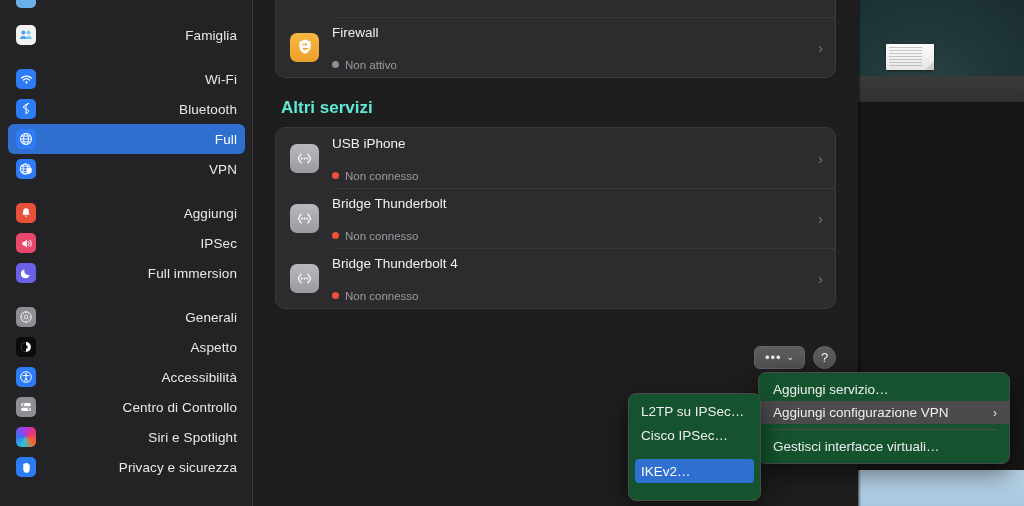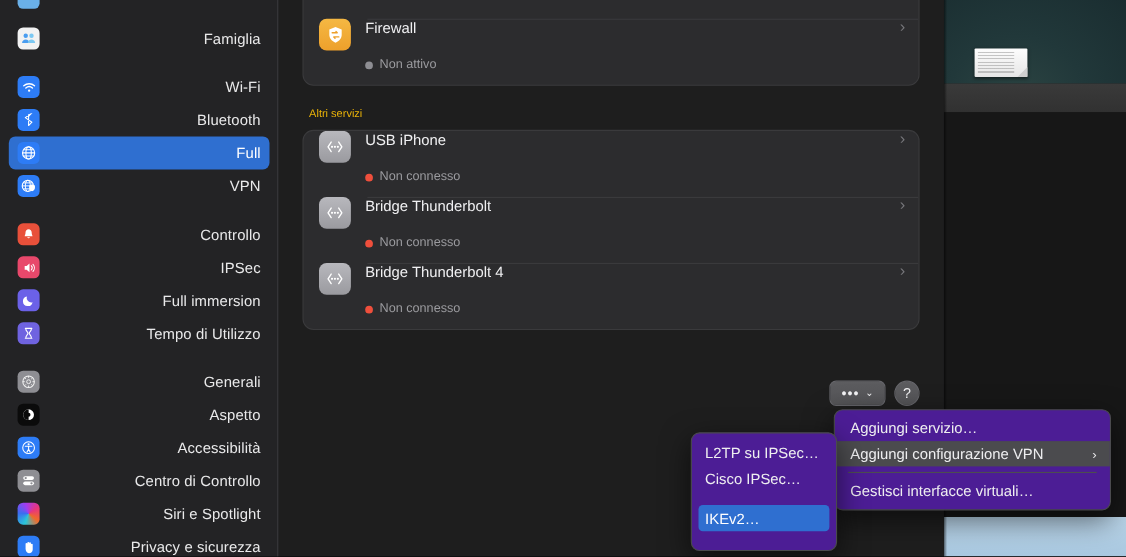--- a/index.html
+++ b/index.html
@@ -128,21 +128,21 @@
     padding: 0 22px;
     overflow: hidden;
   }
   .card {
     background: #2c2c2e;
     border-radius: 10px;
     border: 1px solid #3a3a3c;
     overflow: hidden;
   }
   .row {
-    display: flex; align-items: flex-start;
+    display: flex; align-items: center;
     height: 60px;
     padding: 0 12px 0 14px;
     position: relative;
   }
   .row + .row::before {
     content: ""; position: absolute; left: 58px; right: 0; top: 0;
     height: 1px; background: #3a3a3c;
   }
   .row-icon {
     width: 29px; height: 29px; border-radius: 7px;
@@ -158,21 +158,21 @@
     margin-top: 17px;
     color: #9b9b9f; font-size: 11.5px; line-height: 14px;
   }
   .dot { width: 7px; height: 7px; border-radius: 50%; flex: 0 0 7px; }
   .chev {
     color: #77777b; font-size: 15px; margin-left: 8px;
     flex: 0 0 auto; line-height: 1;
   }
 
   .section-head {
-    color: #eab308; font-size: 10px; font-weight: normal;
+    color: #5eead4; font-size: 17px; font-weight: bold;
     margin: 20px 0 9px 6px;
   }
 
   
   .toolbar {
     position: absolute; right: 22px; top: 346px;
     display: flex; align-items: center; gap: 8px;
   }
   .more-btn {
     width: 51px; height: 23px; border-radius: 6px;
@@ -187,21 +187,21 @@
     width: 23px; height: 23px; border-radius: 50%;
     background: linear-gradient(180deg,#5d5d60,#535356);
     border: 1px solid #65656a;
     display: flex; align-items: center; justify-content: center;
     color: #f2f2f4; font-size: 13px;
   }
 
   
   .menu {
     position: absolute;
-    background: #4c1d95;
+    background: #14532d;
     border: 1px solid #4a4a4d;
     border-radius: 8px;
     box-shadow: 0 8px 26px rgba(0,0,0,.55);
     padding: 5px 0;
   }
   #main-menu { left: 758px; top: 372px; width: 252px; }
   #sub-menu  { left: 628px; top: 393px; width: 133px; }
 
   .mi {
     display: flex; align-items: center;
@@ -298,46 +298,38 @@
 
       <div class="sb-gap"></div>
 
       <div class="sb-item">
         <span class="sb-icon ic-notif">
           <svg width="12" height="12" viewBox="0 0 16 16">
             <path d="M8 1.8c-2.3 0-3.7 1.6-3.7 3.8 0 2.8-1 3.8-1 4.8h9.4c0-1-1-2-1-4.8 0-2.2-1.4-3.8-3.7-3.8z" fill="#fff"></path>
             <path d="M6.3 11.6a1.8 1.8 0 003.4 0z" fill="#fff"></path>
           </svg>
         </span>
-        <span class="sb-label">Controllo</span>
+        <span class="sb-label">Aggiungi</span>
       </div>
       <div class="sb-item">
         <span class="sb-icon ic-sound">
           <svg width="13" height="13" viewBox="0 0 16 16">
             <path d="M3 6h2.2L8.4 3v10L5.2 10H3z" fill="#fff"></path>
             <path d="M10.4 5.6a3.6 3.6 0 010 4.8M12.3 4a6 6 0 010 8" stroke="#fff" stroke-width="1.2" fill="none" stroke-linecap="round"></path>
           </svg>
         </span>
         <span class="sb-label">IPSec</span>
       </div>
       <div class="sb-item">
         <span class="sb-icon ic-focus">
           <svg width="12" height="12" viewBox="0 0 16 16">
             <path d="M12.8 10.3A5.6 5.6 0 015.9 3.3a5.9 5.9 0 106.9 7z" fill="#fff"></path>
           </svg>
         </span>
         <span class="sb-label">Full immersion</span>
-      </div>
-      <div class="sb-item">
-        <span class="sb-icon ic-screen">
-          <svg width="12" height="12" viewBox="0 0 16 16">
-            <path d="M4 2h8M4 14h8M4.6 2.4c0 3 2.6 3.9 2.6 5.6s-2.6 2.6-2.6 5.6M11.4 2.4c0 3-2.6 3.9-2.6 5.6s2.6 2.6 2.6 5.6" stroke="#fff" stroke-width="1.3" fill="none" stroke-linecap="round"></path>
-          </svg>
-        </span>
-        <span class="sb-label">Tempo di Utilizzo</span>
       </div>
 
       <div class="sb-gap"></div>
 
       <div class="sb-item">
         <span class="sb-icon ic-gen">
           <svg width="14" height="14" viewBox="0 0 16 16">
             <circle cx="8" cy="8" r="6" stroke="#f0f0f0" stroke-width="1.1" fill="none"></circle>
             <circle cx="8" cy="8" r="2" stroke="#f0f0f0" stroke-width="1" fill="none"></circle>
             <path d="M8 2v2M8 12v2M2 8h2M12 8h2M3.8 3.8l1.4 1.4M10.8 10.8l1.4 1.4M12.2 3.8l-1.4 1.4M5.2 10.8l-1.4 1.4" stroke="#f0f0f0" stroke-width="1"></path>

